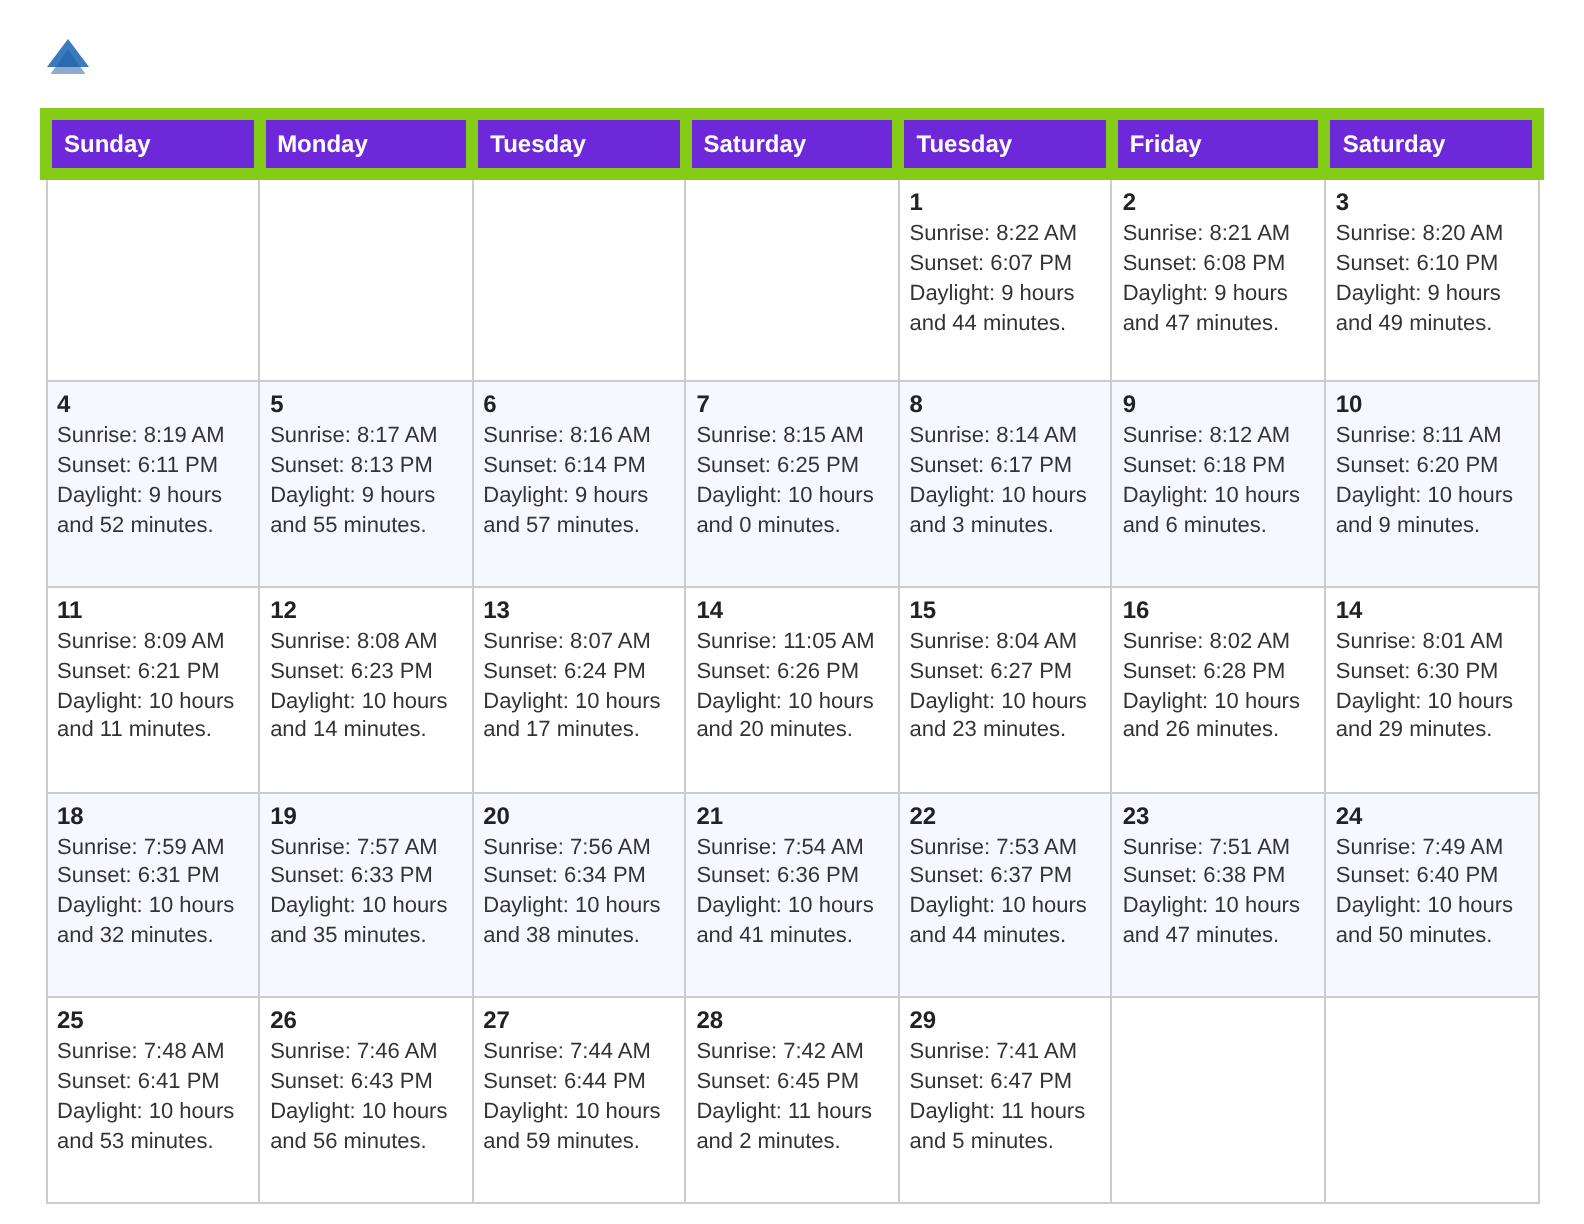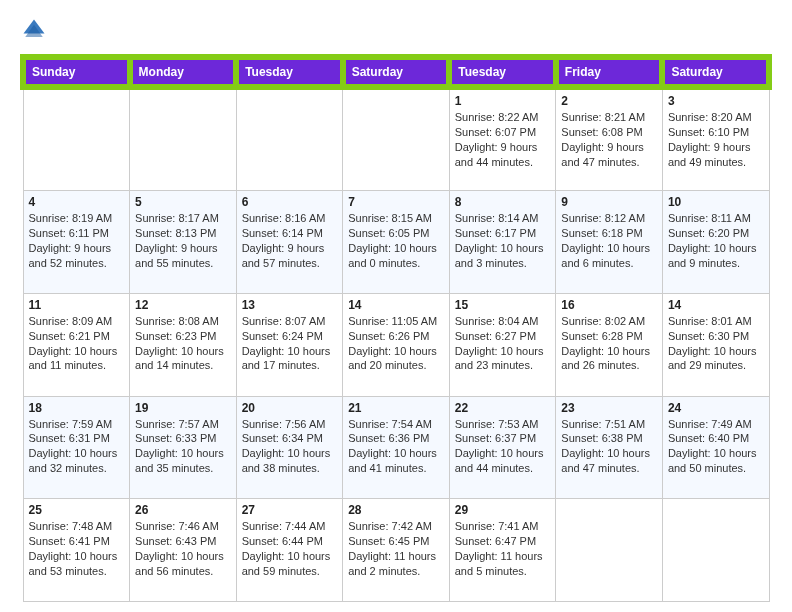--- a/index.html
+++ b/index.html
@@ -170,21 +170,21 @@
           </td>
           <td>
             <span class="day-number">6</span>
             <div class="day-info">Sunrise: 8:16 AM
 Sunset: 6:14 PM
 Daylight: 9 hours and 57 minutes.</div>
           </td>
           <td>
             <span class="day-number">7</span>
             <div class="day-info">Sunrise: 8:15 AM
-Sunset: 6:05 PM
+Sunset: 6:25 PM
 Daylight: 10 hours and 0 minutes.</div>
           </td>
           <td>
             <span class="day-number">8</span>
             <div class="day-info">Sunrise: 8:14 AM
 Sunset: 6:17 PM
 Daylight: 10 hours and 3 minutes.</div>
           </td>
           <td>
             <span class="day-number">9</span>

